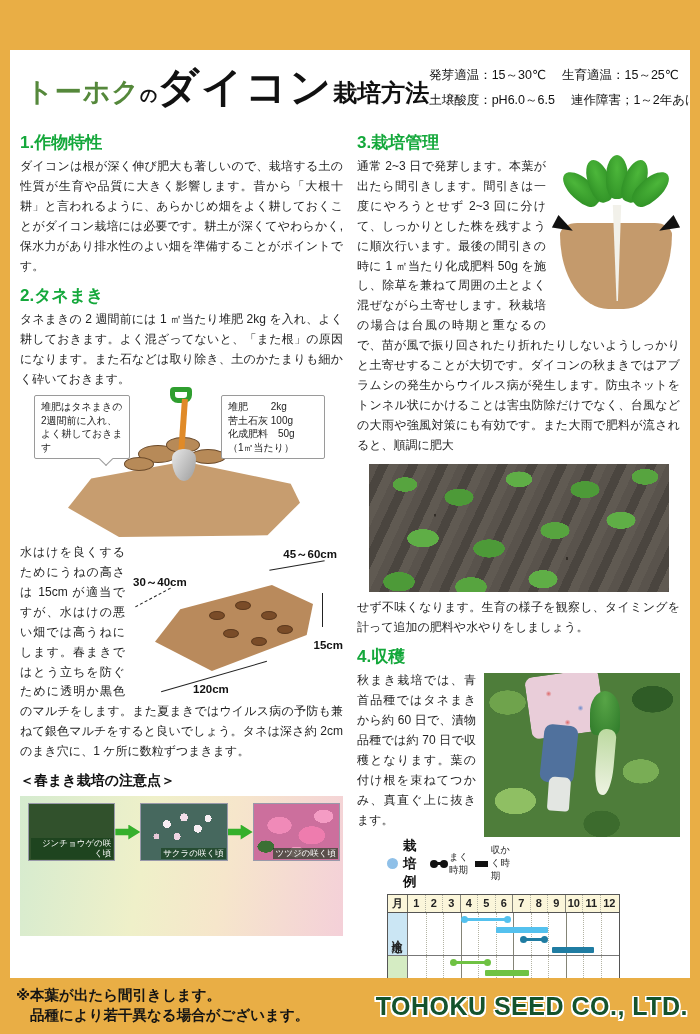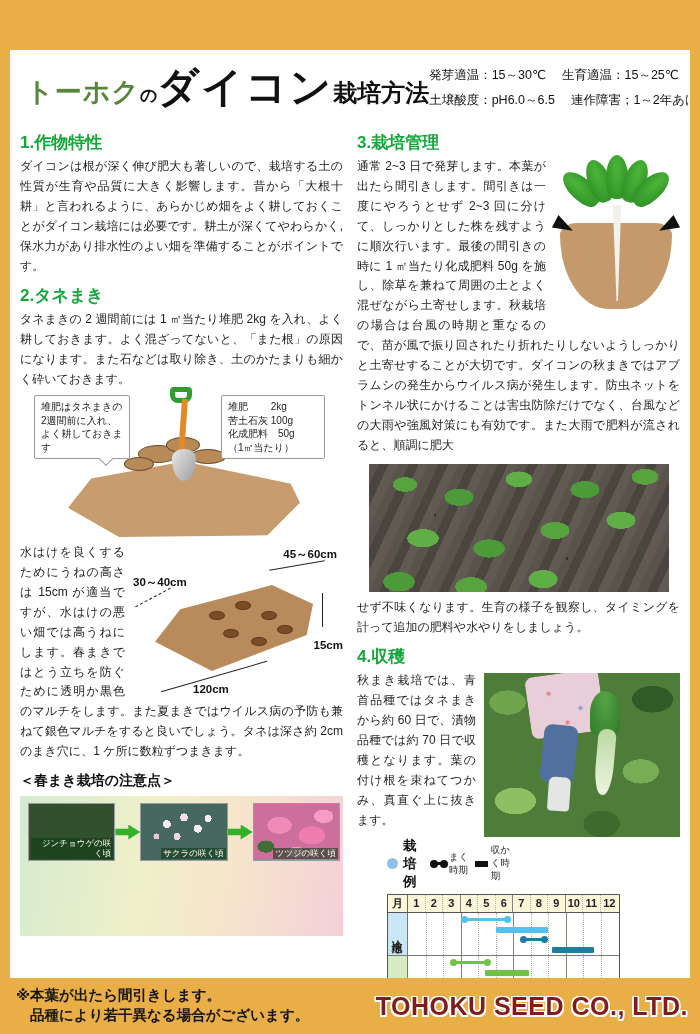--- a/index.html
+++ b/index.html
@@ -143,21 +143,21 @@
   .vline.solid { border-left: 1px solid #848476; }
   .gbar { position: absolute; height: 6px; border-radius: 1px; }
   .gline { position: absolute; height: 3px; }
   .gdot { position: absolute; width: 7px; height: 7px; border-radius: 50%; }
   .gnote { position: absolute; font-size: 14px; color: #222; white-space: nowrap; }
 
   
   .footer { position: absolute; left: 0; right: 0; bottom: 0; height: 56px; display: flex; justify-content: space-between; align-items: center; padding: 0 12px 0 16px; }
   .foot-note { font-size: 14.5px; font-weight: bold; color: #141414; line-height: 1.35; }
   .foot-note .l2 { padding-left: 14px; }
-  .company { font-size: 25px; font-weight: 900; color: #7f1d1d; letter-spacing: 0.5px; white-space: nowrap;
+  .company { font-size: 25px; font-weight: 900; color: #14532d; letter-spacing: 0.5px; white-space: nowrap;
     text-shadow: -1.5px -1.5px 0 #fff, 1.5px -1.5px 0 #fff, -1.5px 1.5px 0 #fff, 1.5px 1.5px 0 #fff, 0 -1.5px 0 #fff, 0 1.5px 0 #fff, -1.5px 0 0 #fff, 1.5px 0 0 #fff; }
   .pre { white-space: pre-line; }
 </style>
 </head>
 <body>
 
 <div class="page">
   <div class="inner">
 
     <div class="hdr">

